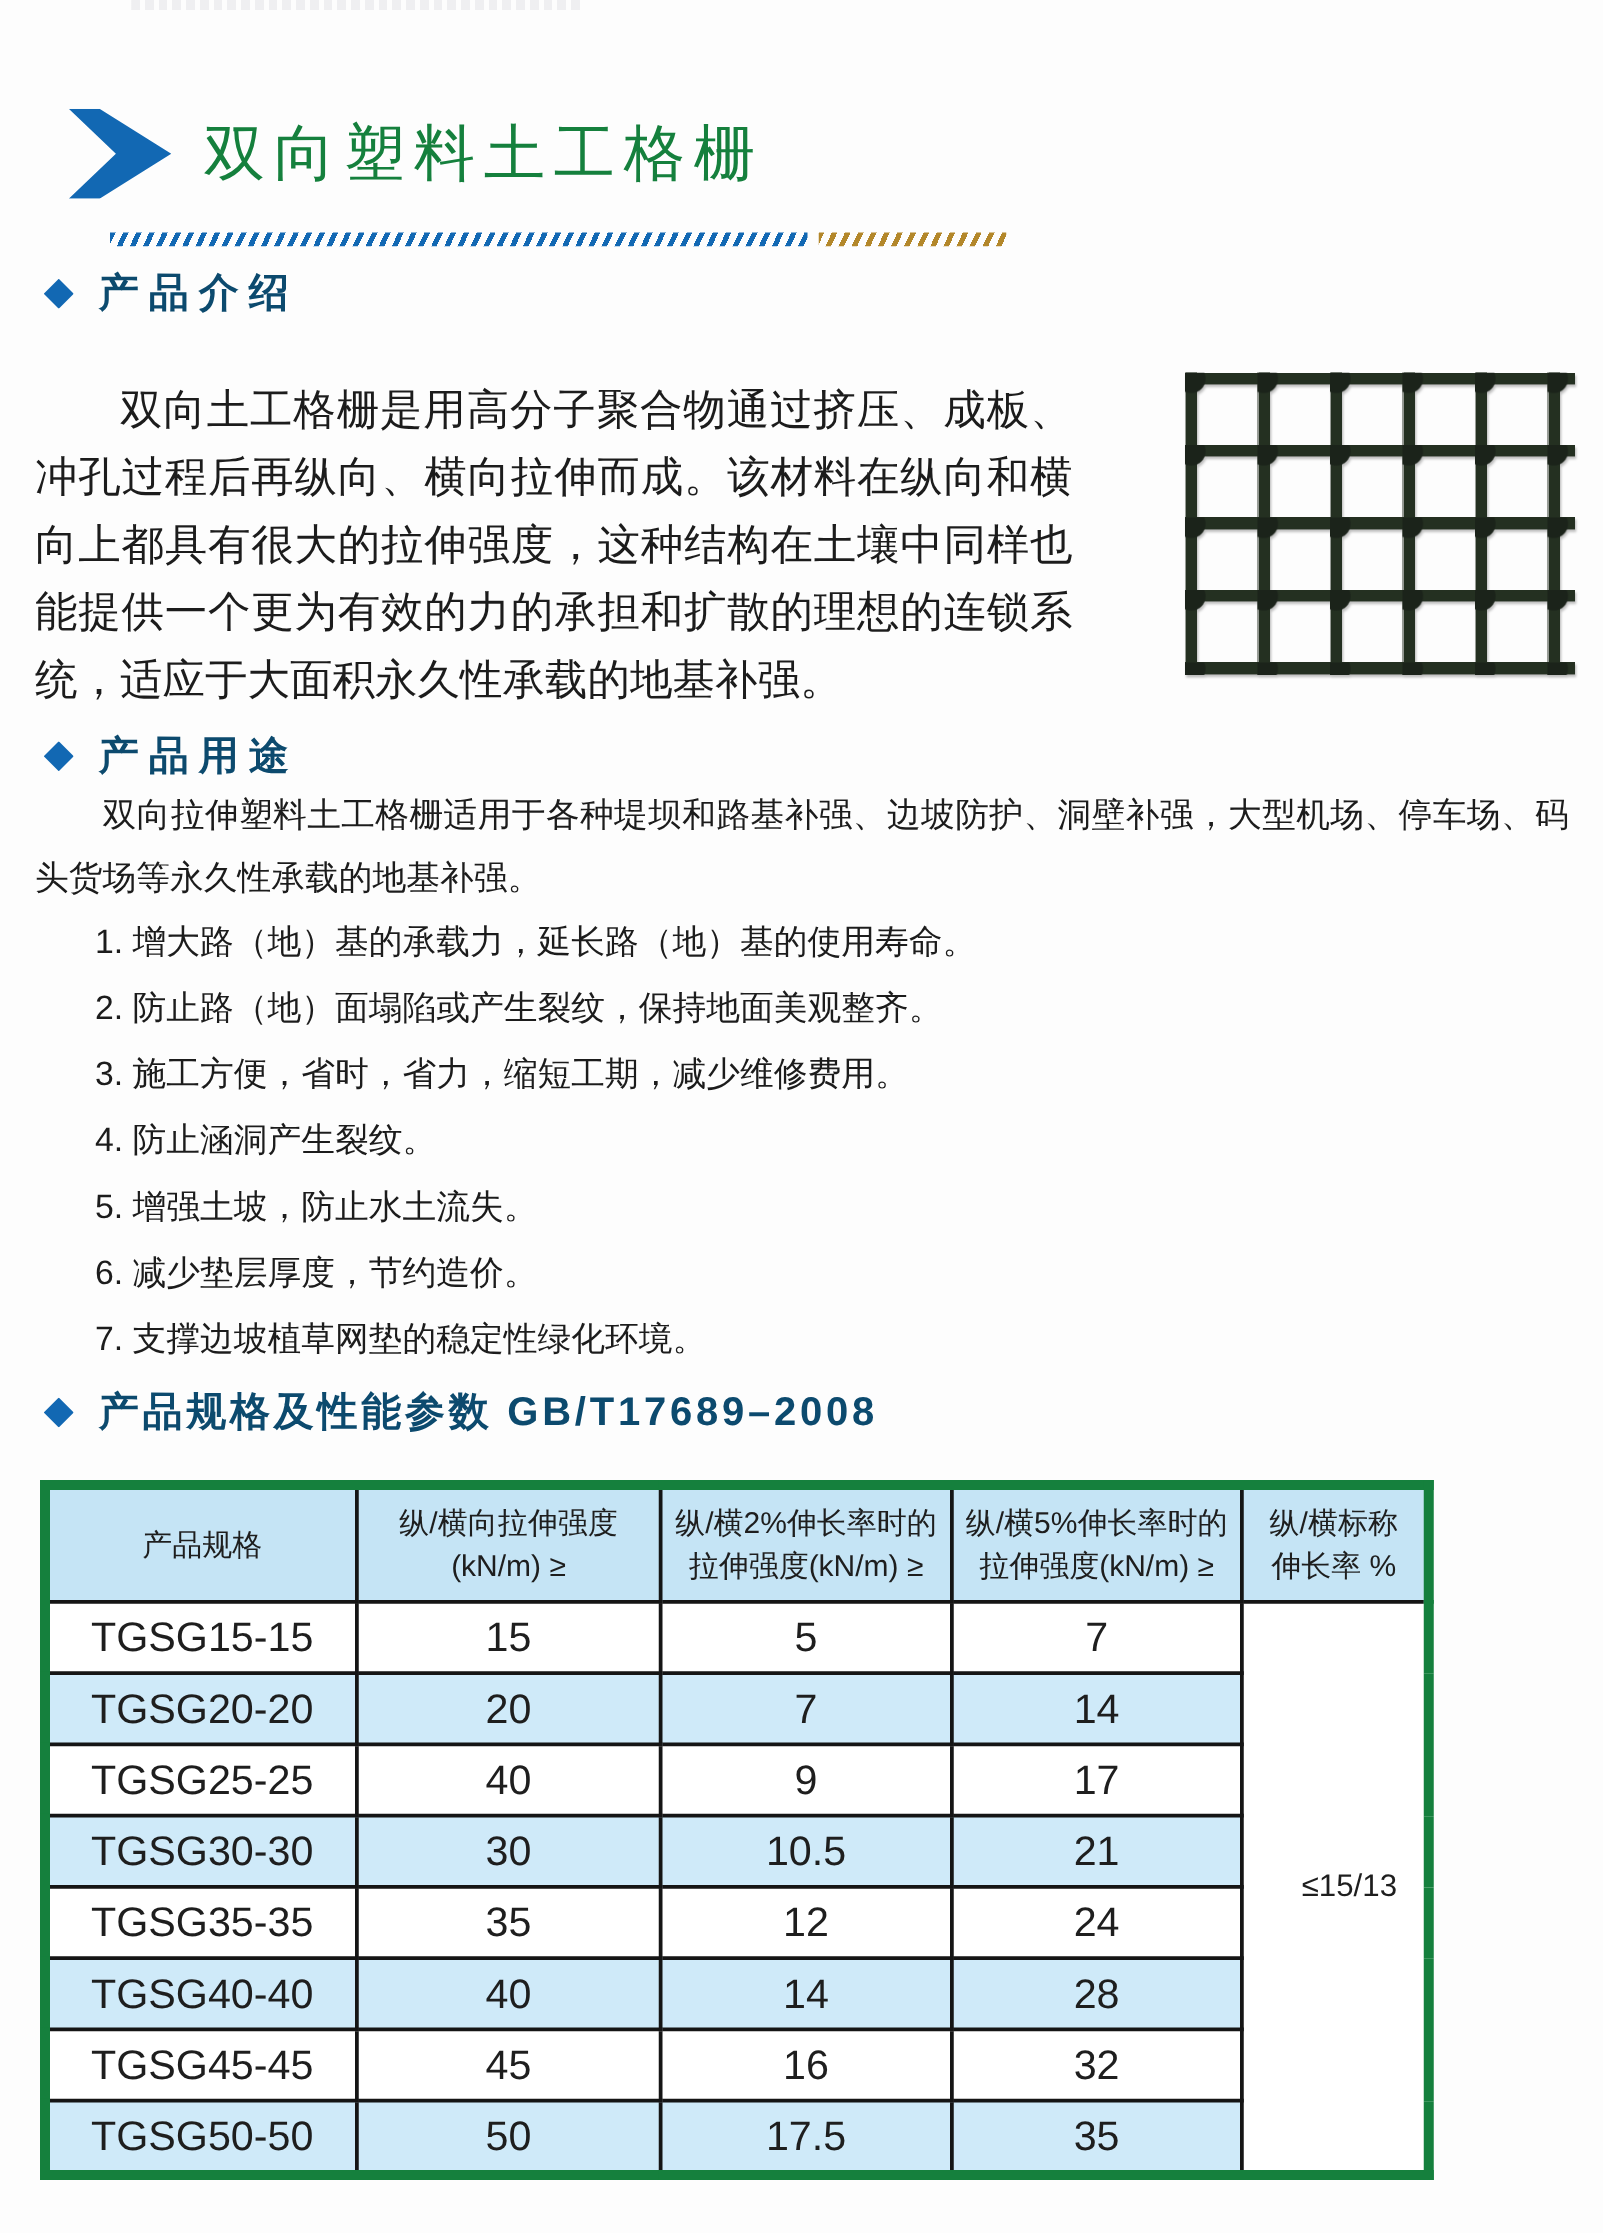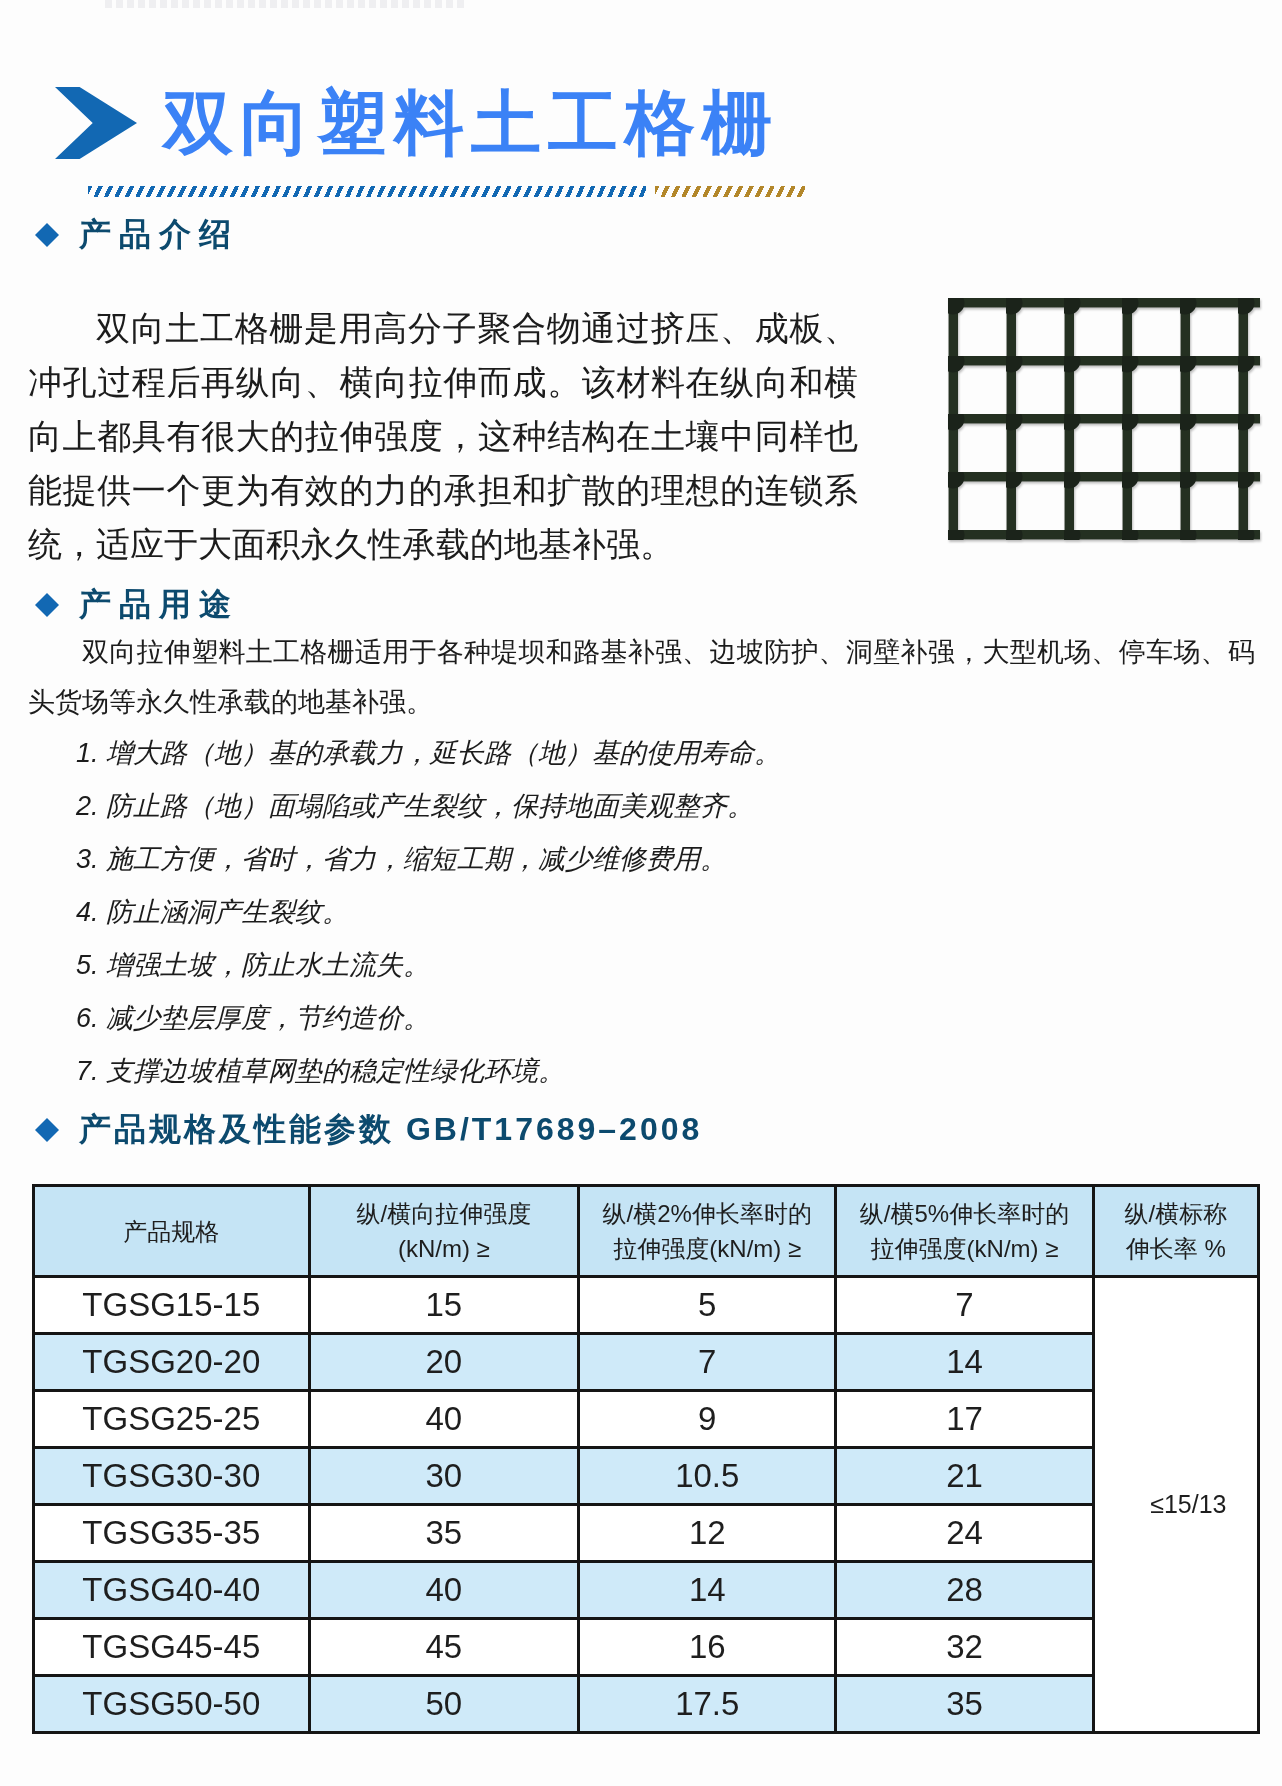--- a/index.html
+++ b/index.html
@@ -21,21 +21,21 @@
   .title-row{
     margin:76px 0 0 55px;height:94px;
     display:flex;align-items:center;gap:26px;
   }
   .title-arrow{
     width:82px;height:72px;background:#1268b3;
     clip-path:polygon(0 0,30% 0,100% 50%,30% 100%,0 100%,46% 50%);
     flex:0 0 auto;
   }
   .page-title{
-    font-size:70px;font-weight:bold;color:#3b82f6;
+    font-size:49px;font-weight:normal;color:#15803d;
     letter-spacing:7px;line-height:1;white-space:nowrap;
   }
   
   .stripe{margin:16px 0 0 88px;height:11px;display:flex;gap:9px;}
   .stripe .seg-blue{
     width:558px;height:100%;
     background:repeating-linear-gradient(115deg,#1268b3 0 4px,transparent 4px 9.5px);
   }
   .stripe .seg-gold{
     width:150px;height:100%;
@@ -64,39 +64,39 @@
   .uses-body{
     margin:2px 27px 0 28px;
     font-size:27px;line-height:50px;text-indent:2em;
     text-align:justify;
   }
   .uses-heading{margin-top:14px;}
   .use-list{
     list-style:none;margin:0;padding:0 0 0 76px;
   }
   .use-list li{
-    font-size:27px;line-height:53px;white-space:nowrap;font-style:italic;
+    font-size:27px;line-height:53px;white-space:nowrap;
   }
   
   .product-photo{
     position:absolute;left:948px;top:298px;width:312px;height:242px;
     background-color:transparent;
     background-image:
       radial-gradient(circle at 5px 5px,#1b231a 11px,transparent 12px),
       repeating-linear-gradient(0deg,#27312374 0 1px,#243021 1px 10px,transparent 10px 58px),
       repeating-linear-gradient(90deg,#27312374 0 1px,#243021 1px 10px,transparent 10px 58px);
     background-size:58px 58px,100% 100%,100% 100%;
     filter:drop-shadow(1px 2px 1px rgba(0,0,0,.25));
   }
   
   .specs-heading{margin-top:12px;}
   table.specs{
-    margin:34px 0 0 32px;width:1228px;
+    margin:34px 0 0 32px;width:1115px;
     border-collapse:collapse;table-layout:fixed;
-    border:3px solid #15803d;
+    border:8px solid #15803d;
   }
   table.specs th,table.specs td{
     border:3px solid #151515;
     text-align:center;vertical-align:middle;
     color:#1e1e1e;
   }
   table.specs th{
     height:86px;background:#c5e4f5;
     font-size:24px;font-weight:normal;
     white-space:pre-line;line-height:35px;

